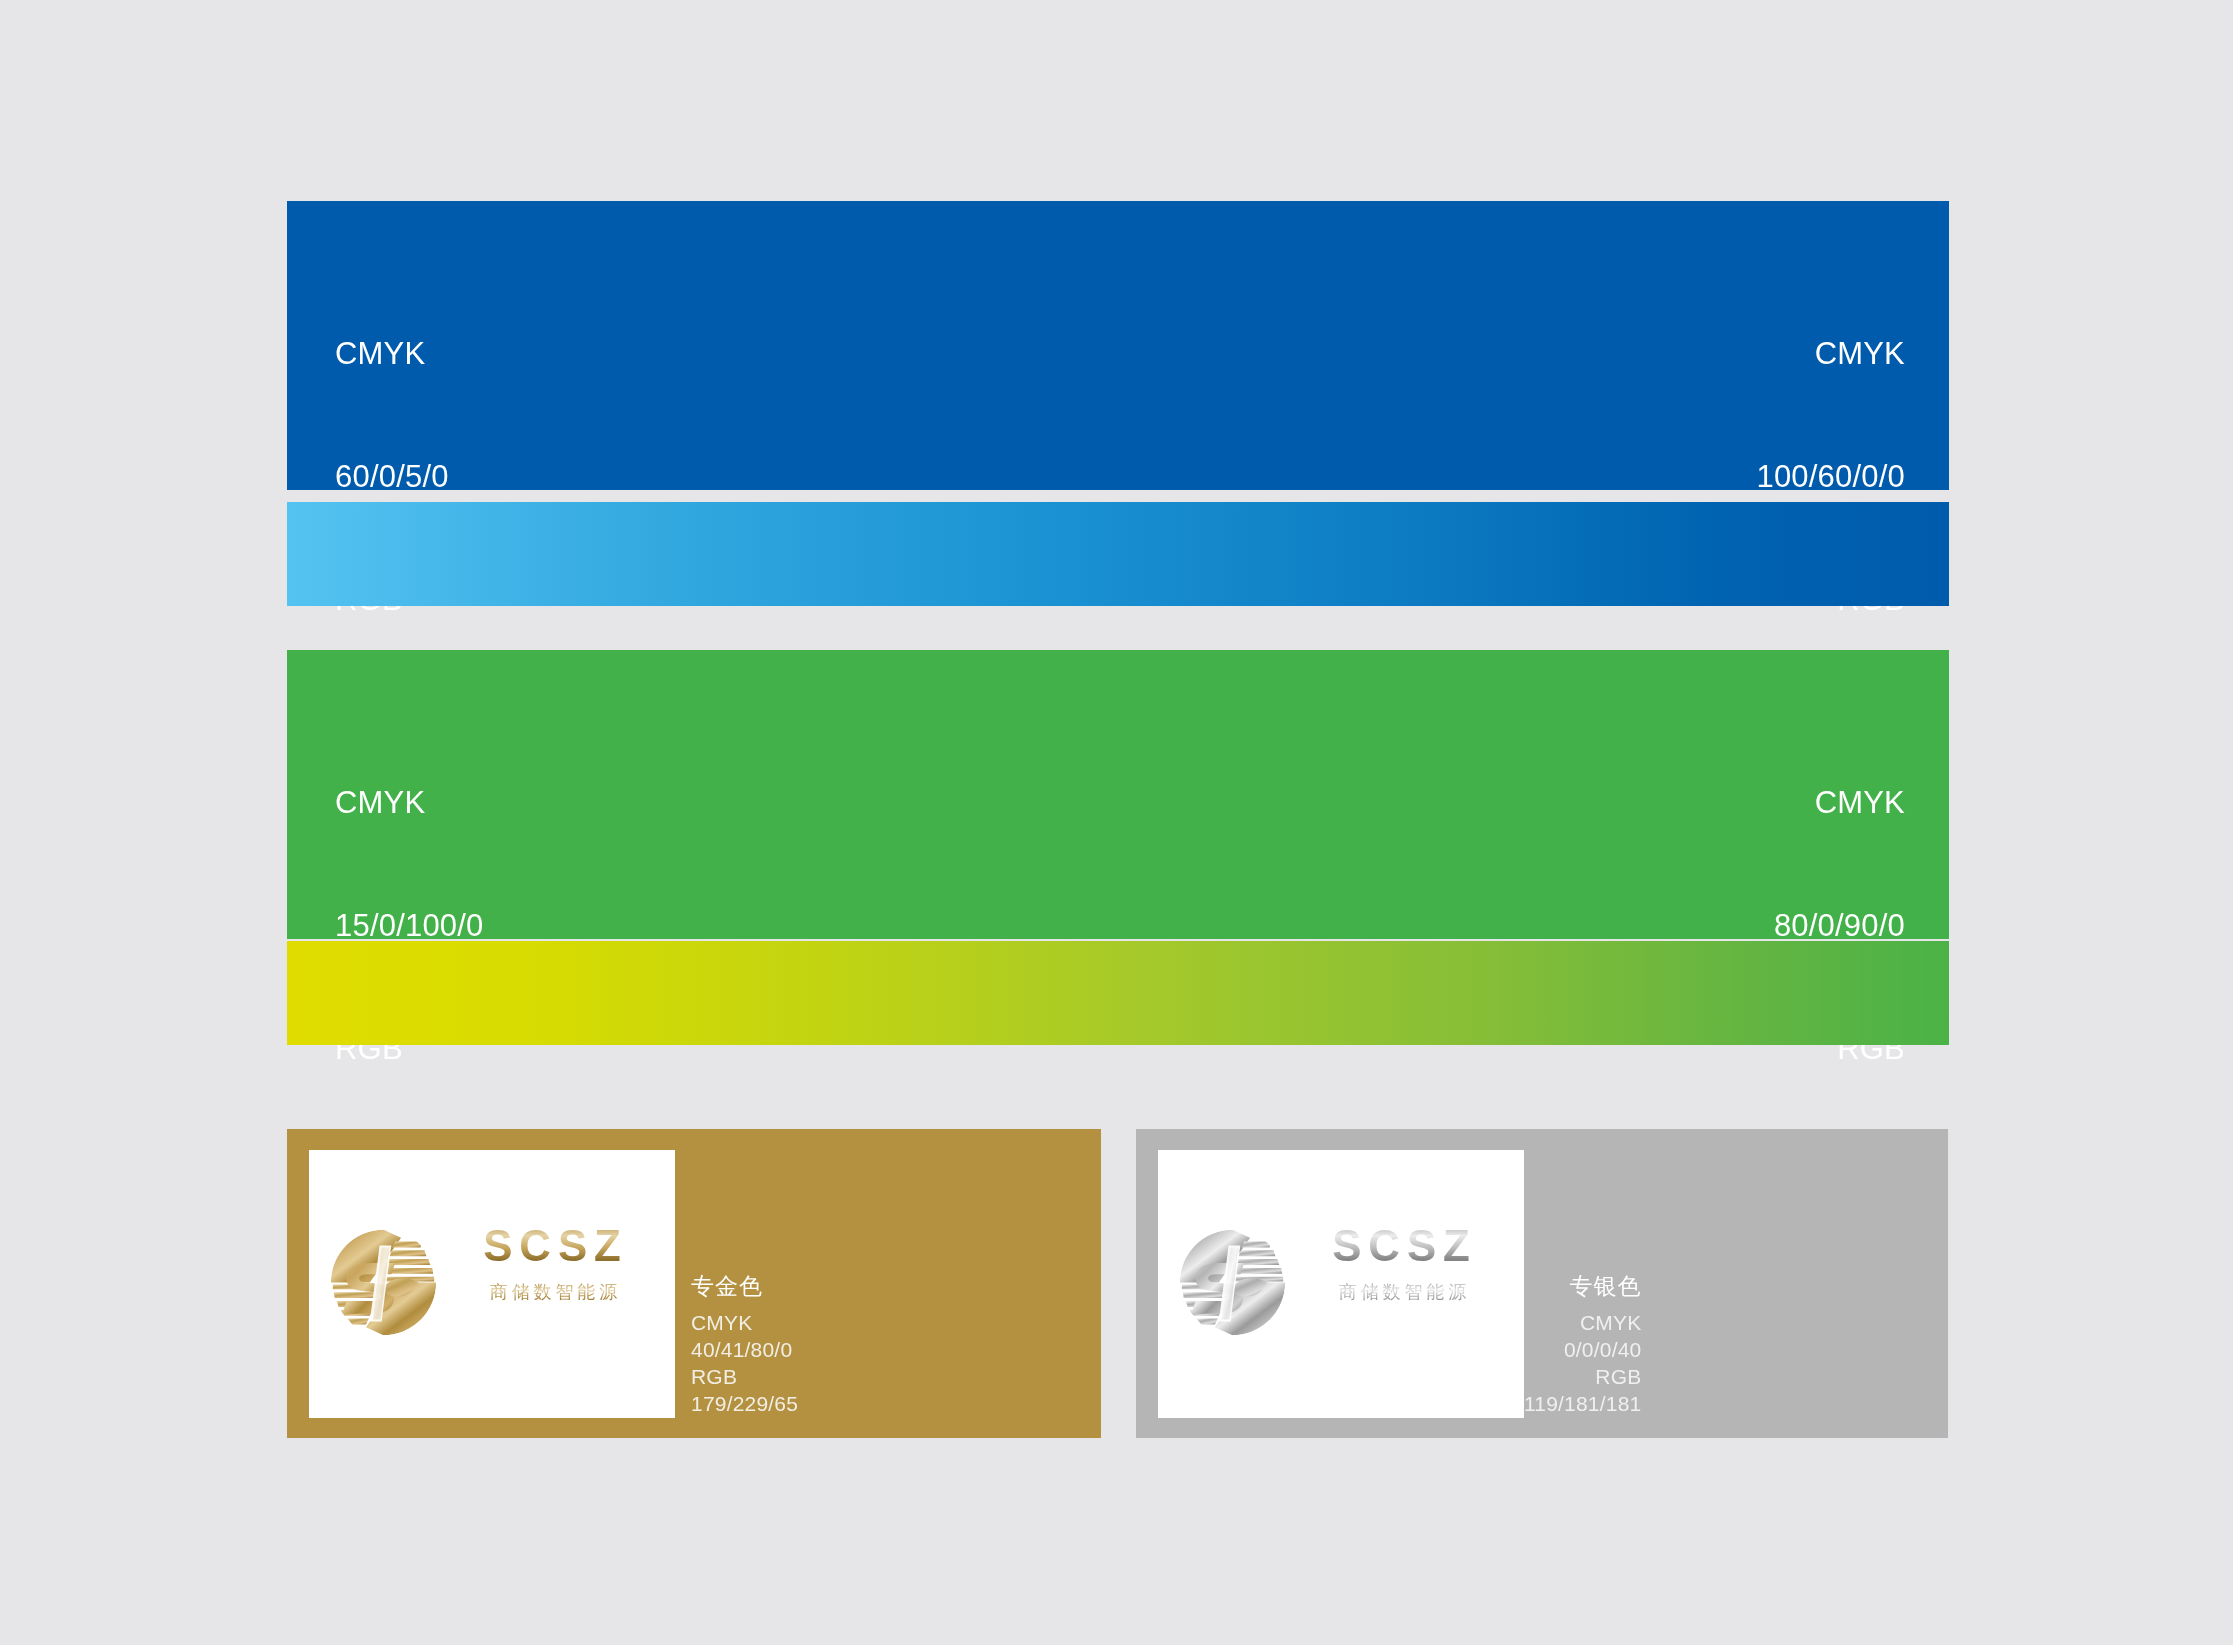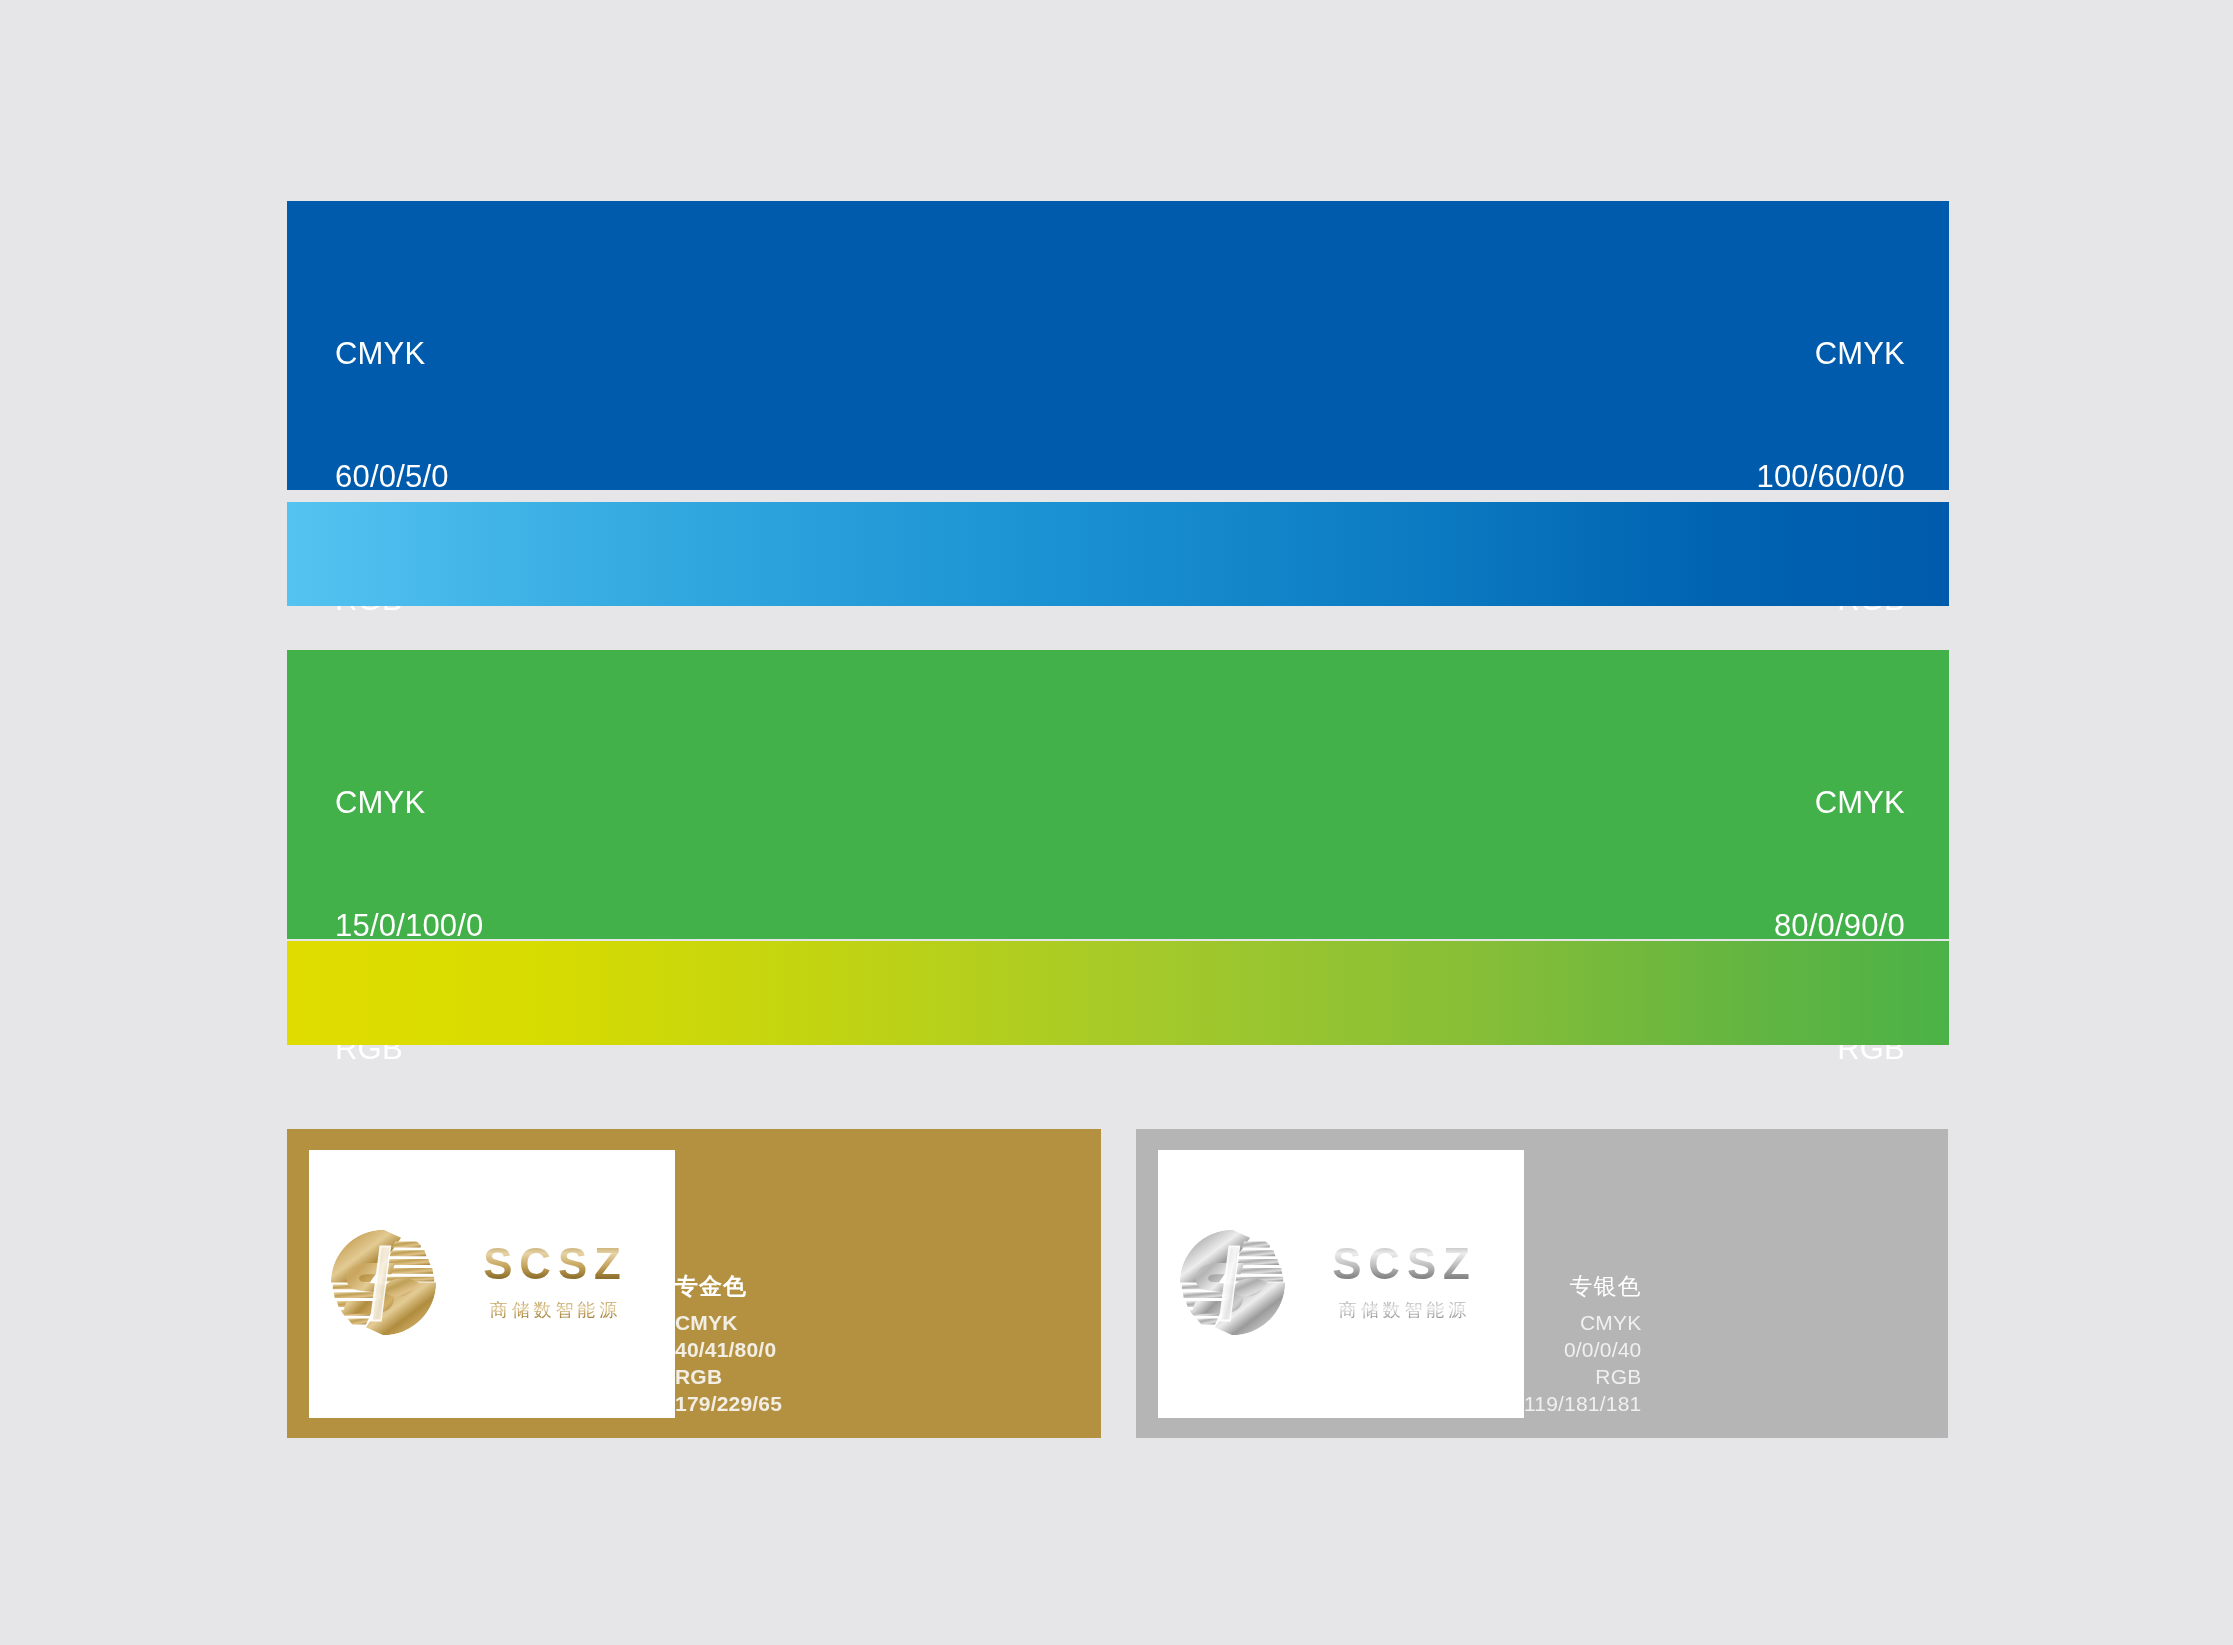--- a/index.html
+++ b/index.html
@@ -115,21 +115,21 @@
     background: #ffffff;
     display: flex;
     align-items: center;
     justify-content: center;
   }
 
   .metal-spec {
     position: absolute;
     top: 142px;
   }
-  #gold-panel .metal-spec   { left: 388px; font-weight: bold; }
+  #gold-panel .metal-spec   { left: 404px; }
   #silver-panel .metal-spec { left: 388px; text-align: right; }
 
   .metal-title {
     display: block;
     font-size: 23px;
     line-height: 30px;
     color: #ffffff;
     margin-bottom: 8px;
     letter-spacing: 1px;
   }
@@ -138,21 +138,21 @@
     line-height: 27px;
     color: #f2eee4;
     letter-spacing: 0.2px;
   }
   #silver-panel .metal-lines { color: #f0f0f0; }
   .metal-lines .line { display: block; }
 
   
   .logo-lockup {
     display: flex;
-    align-items: center;
+    align-items: flex-start;
     gap: 9px;
     transform: translateY(-2px);
   }
   .logo-mark { width: 117px; height: 117px; display: block; }
   .logo-words { display: flex; flex-direction: column; align-items: center; }
   .logo-wordmark { display: block; width: 209px; height: 48px; }
   .logo-subtitle { display: block; width: 199px; height: 26px; margin-top: 7px; }
 </style>
 </head>
 <body>

